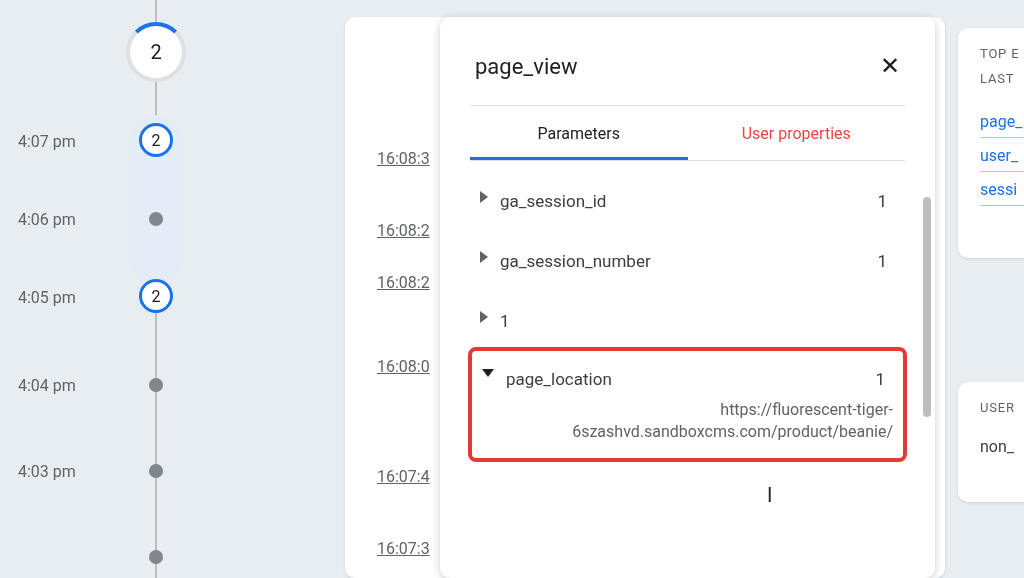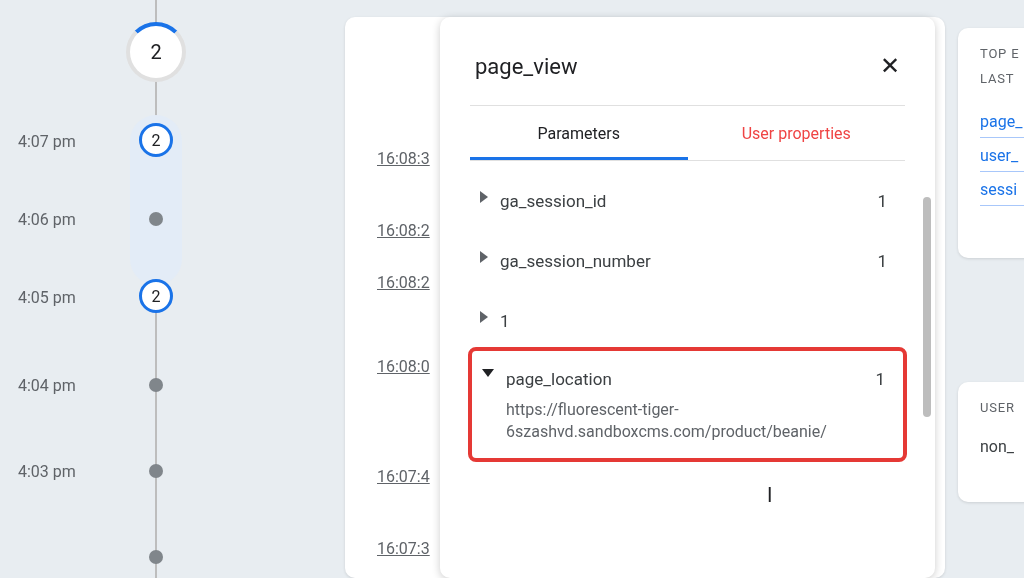--- a/index.html
+++ b/index.html
@@ -166,20 +166,21 @@
       border-right: 6px solid transparent;
       border-top: 8px solid #202124;
     }
     .param-name { flex: 1; }
     .param-count { color: #3c4043; margin-right: 8px; }
     .param-value {
       font-size: 16px;
       color: #5f6368;
       padding: 0 10px 14px 34px;
       line-height: 1.4;
+      text-align: right;
     }
     .red-box {
       border: 4px solid #e53935;
       border-radius: 8px;
       margin: -4px -2px 0 -2px;
       padding-top: 8px;
     }
     .scrollbar-fake {
       position: absolute;
       right: 4px;

